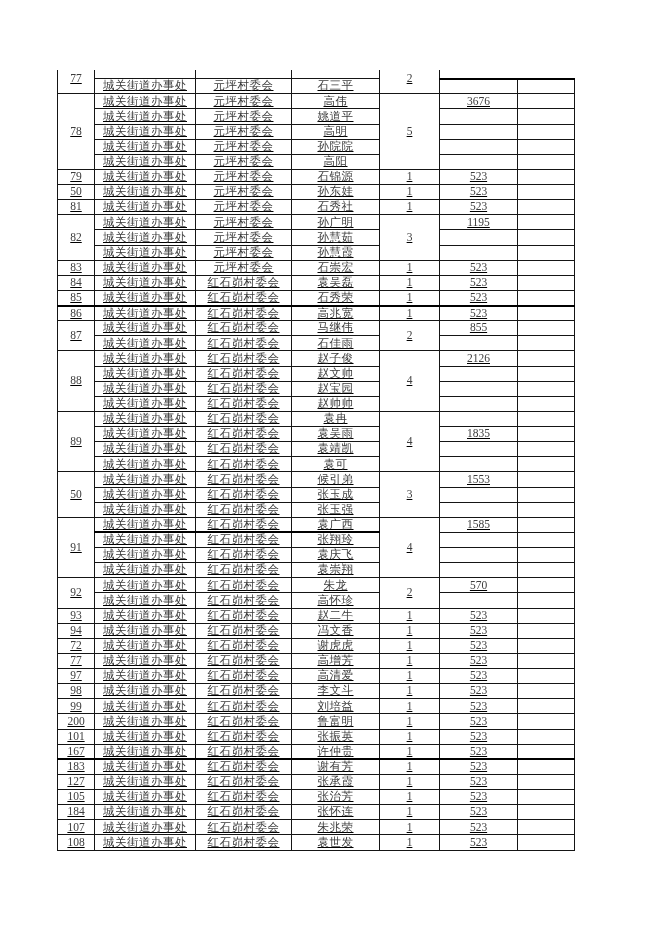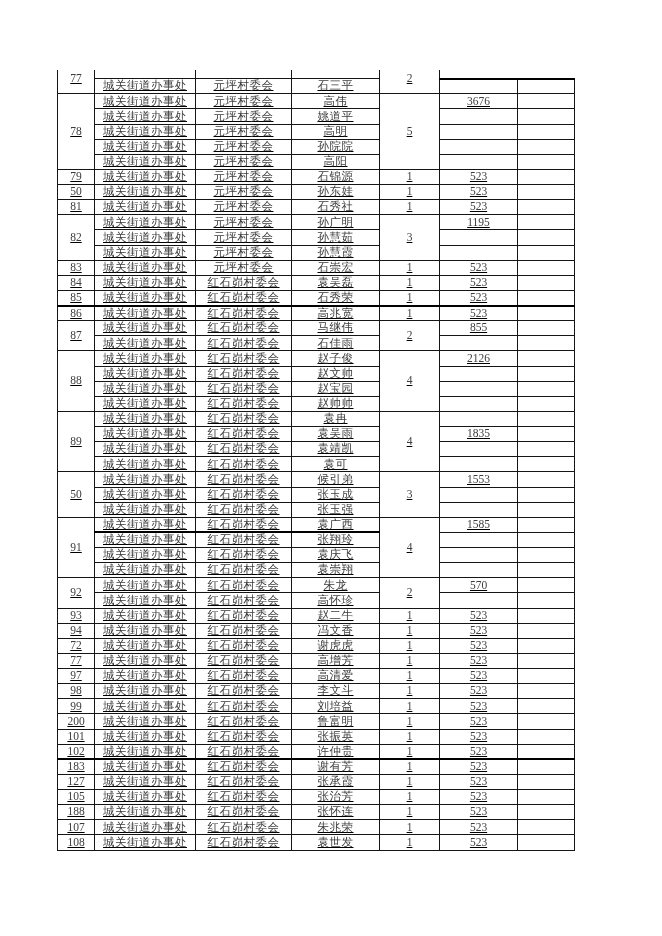--- a/index.html
+++ b/index.html
@@ -419,21 +419,21 @@
         <tr>
           <td class="num">101</td>
           <td>城关街道办事处</td>
           <td>红石峁村委会</td>
           <td>张振英</td>
           <td class="num">1</td>
           <td class="num">523</td>
           <td class="num"></td>
         </tr>
         <tr>
-          <td class="num tb">102</td>
+          <td class="num tb">167</td>
           <td class="tb">城关街道办事处</td>
           <td class="tb">红石峁村委会</td>
           <td class="tb">许仲贵</td>
           <td class="num tb">1</td>
           <td class="tb num">523</td>
           <td class="tb num"></td>
         </tr>
         <tr>
           <td class="num">183</td>
           <td>城关街道办事处</td>
@@ -455,21 +455,21 @@
         <tr>
           <td class="num">105</td>
           <td>城关街道办事处</td>
           <td>红石峁村委会</td>
           <td>张治芳</td>
           <td class="num">1</td>
           <td class="num">523</td>
           <td class="num"></td>
         </tr>
         <tr>
-          <td class="num">188</td>
+          <td class="num">184</td>
           <td>城关街道办事处</td>
           <td>红石峁村委会</td>
           <td>张怀连</td>
           <td class="num">1</td>
           <td class="num">523</td>
           <td class="num"></td>
         </tr>
         <tr>
           <td class="num">107</td>
           <td>城关街道办事处</td>

